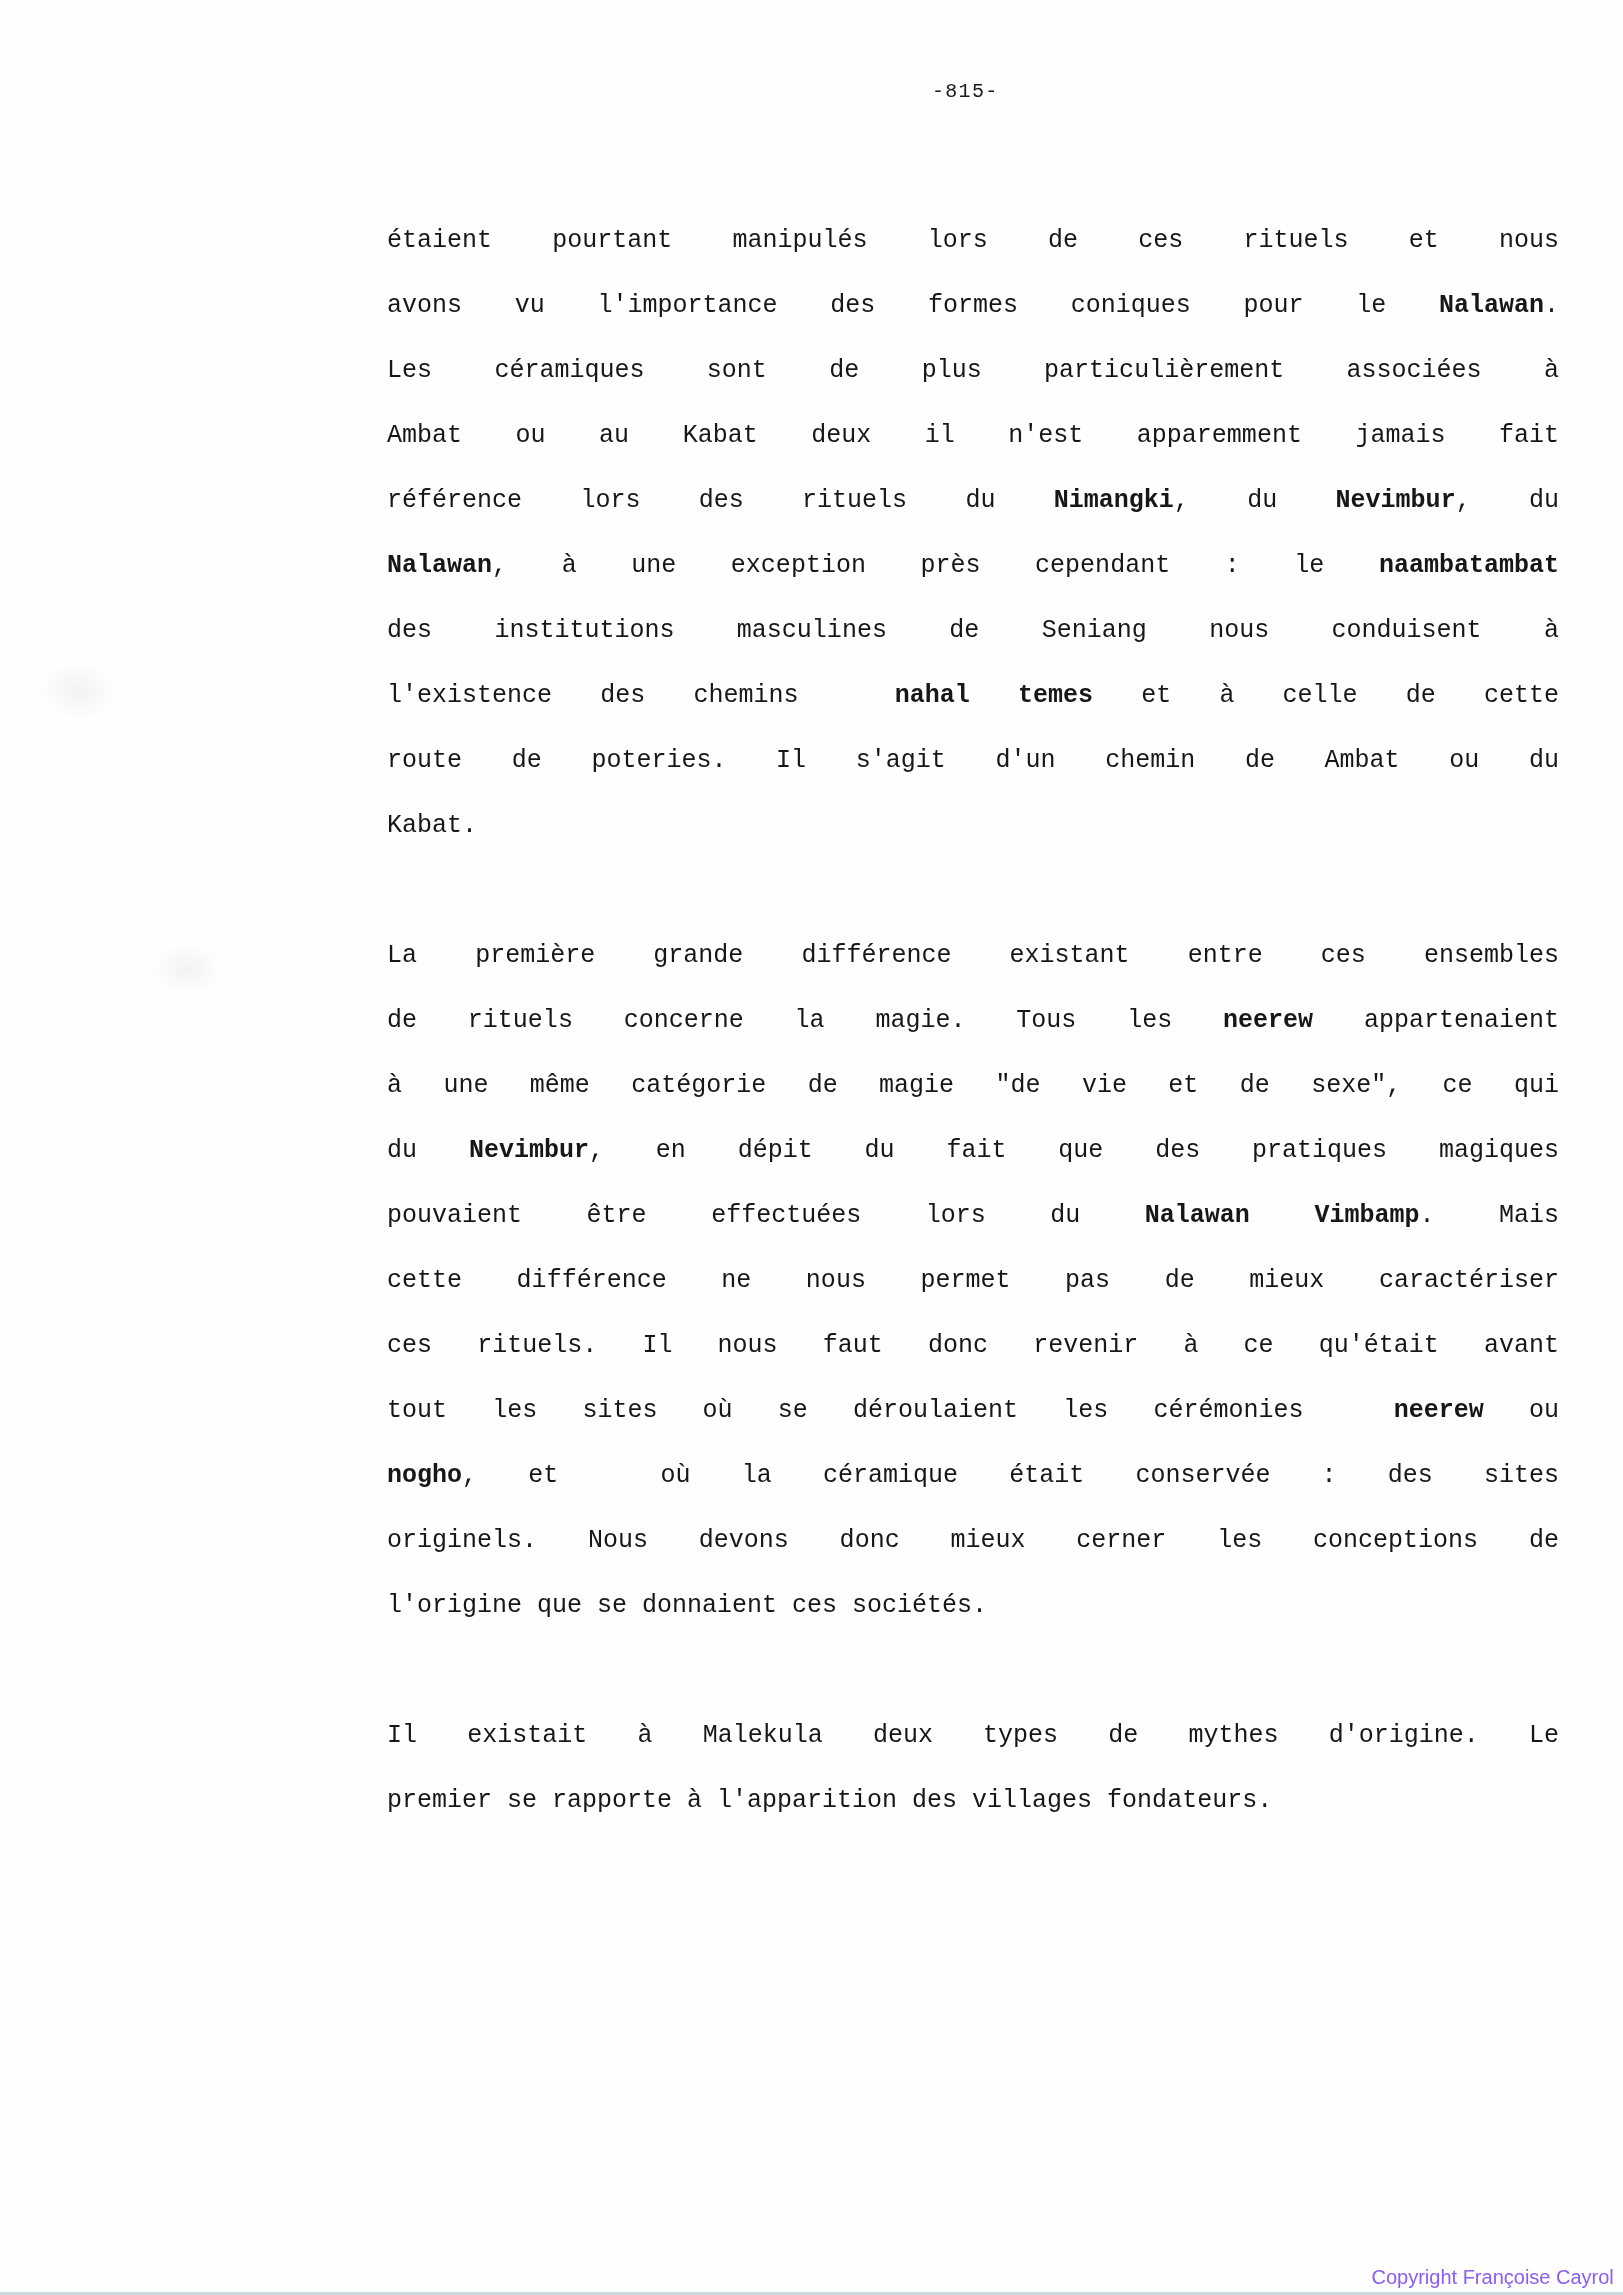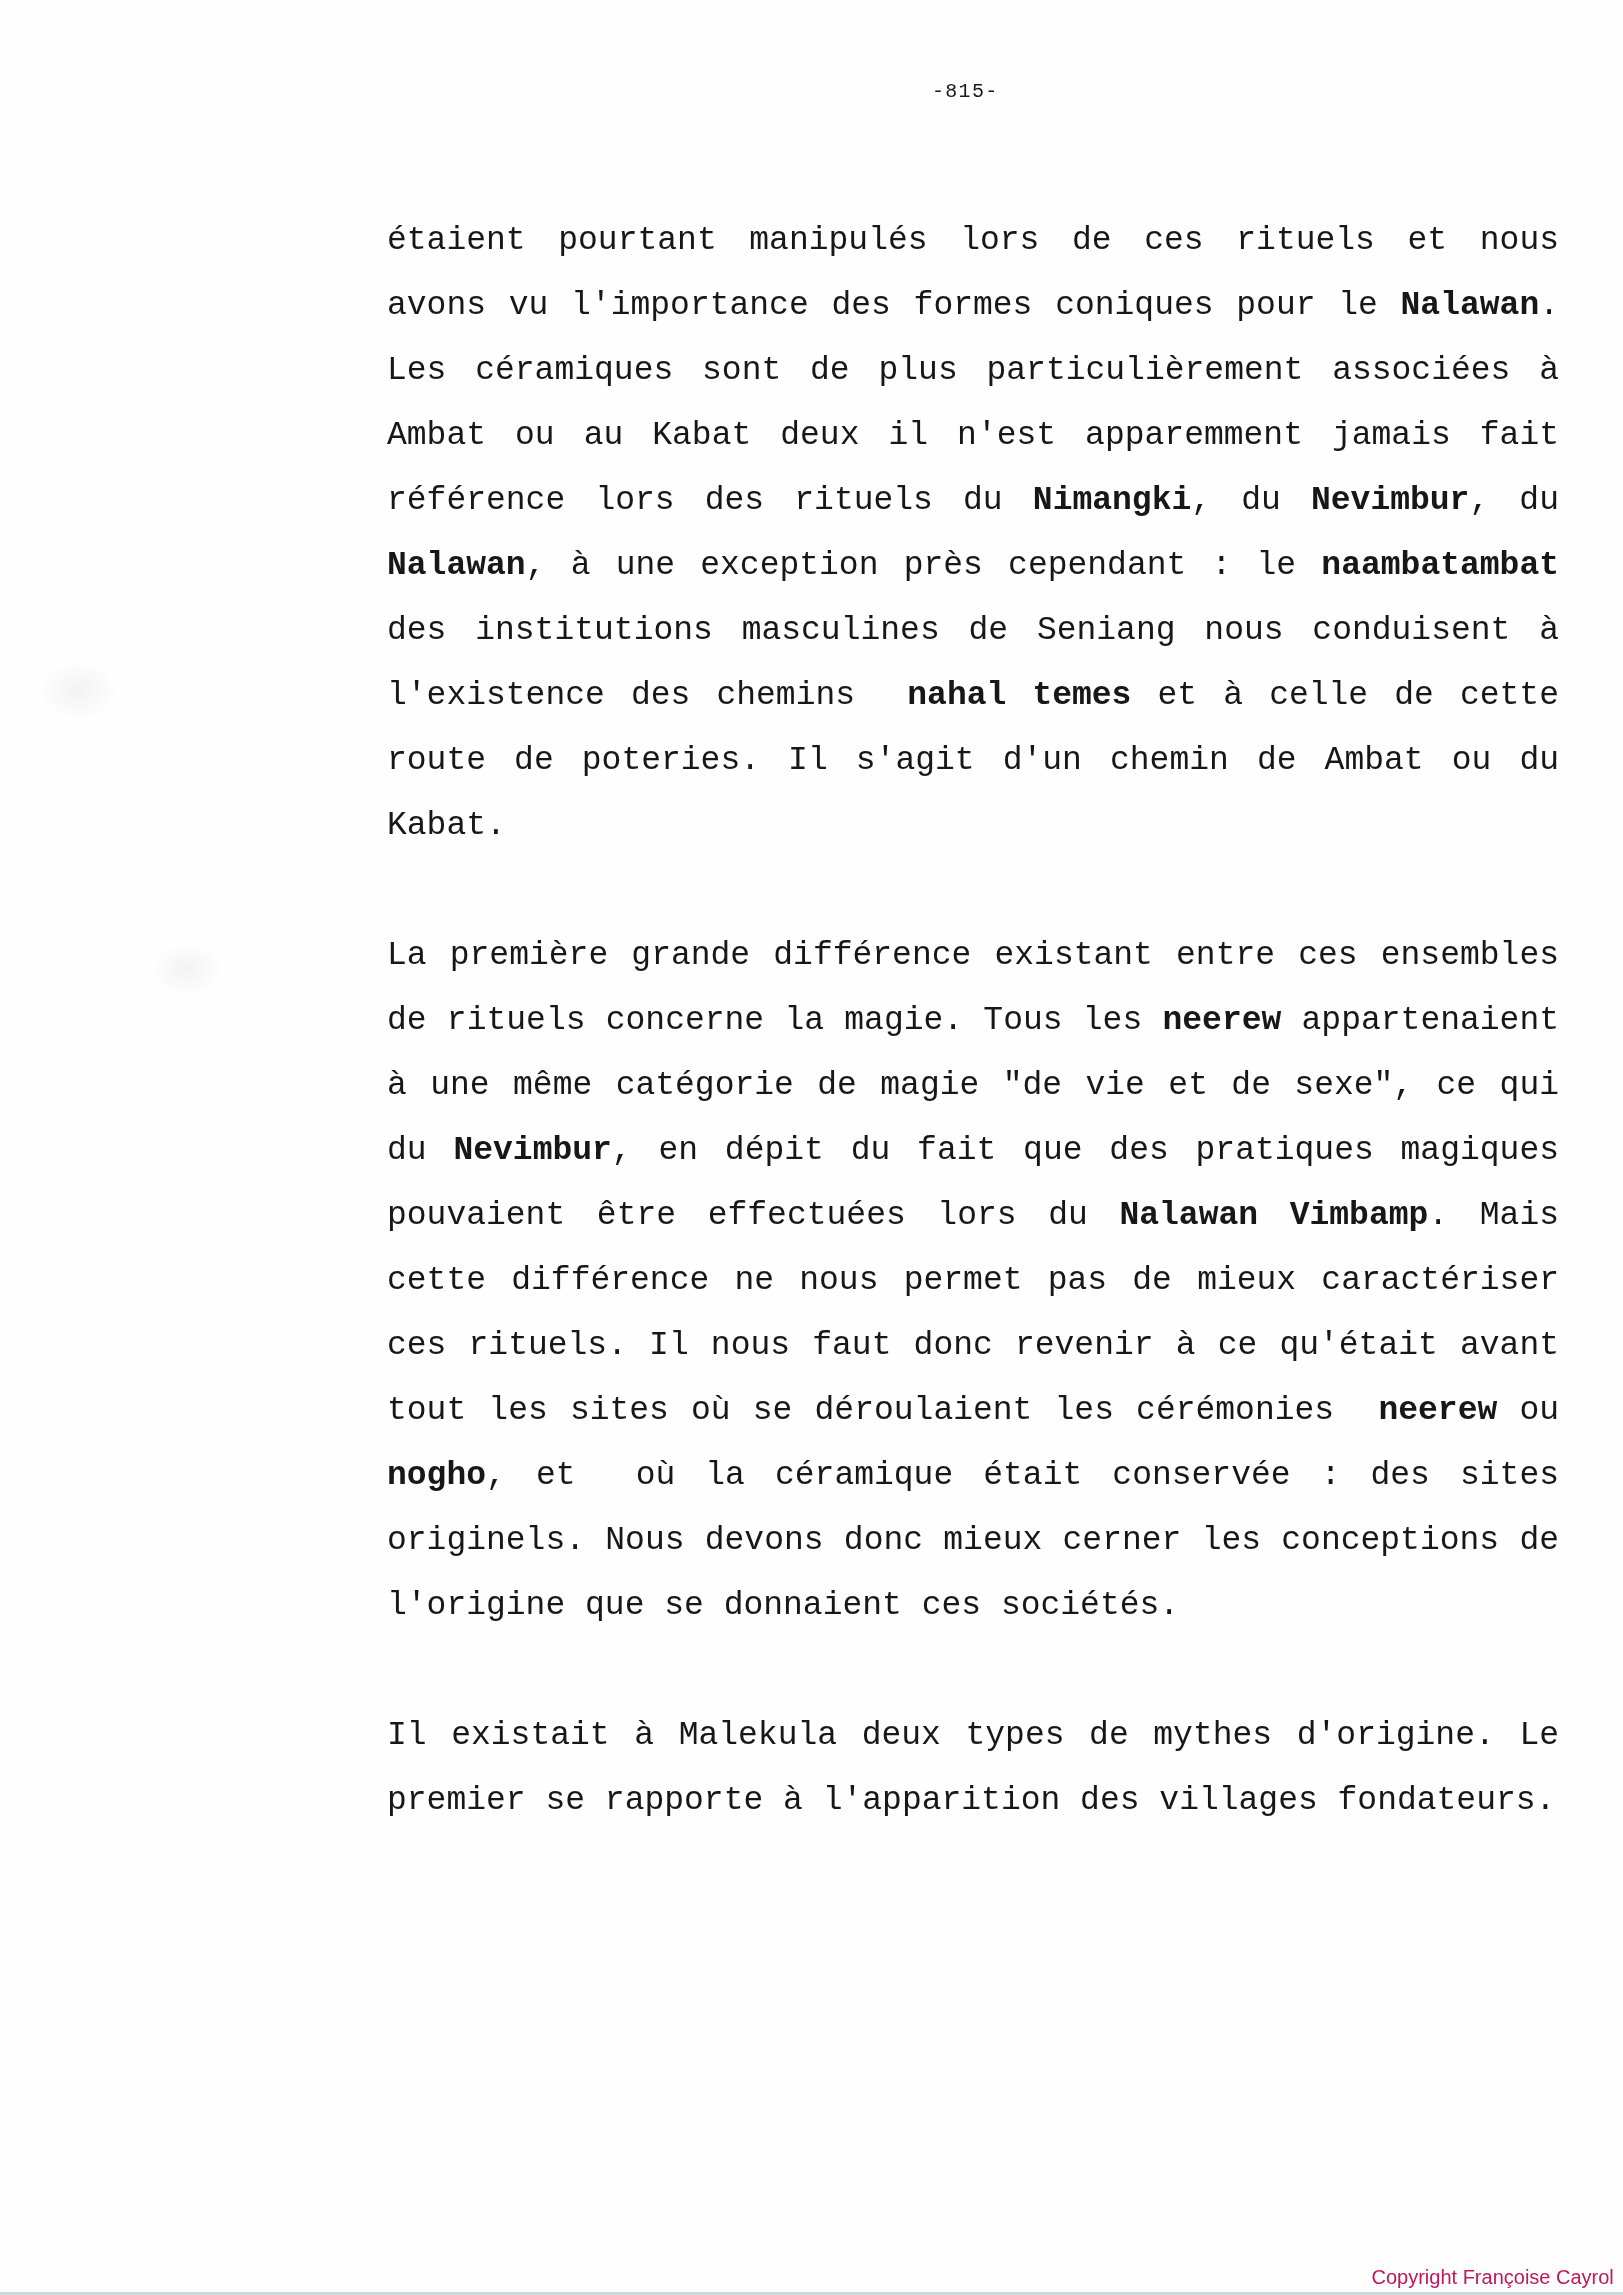--- a/index.html
+++ b/index.html
@@ -34,21 +34,21 @@
     letter-spacing: 1.3px;
     color: #1b1b1b;
     white-space: pre;
   }
 
   .doc-body {
     position: absolute;
     left: 387px;
     top: 208px;
     width: 1172px;
-    font-size: 33px;
+    font-size: 25px;
     line-height: 65px;
     color: #171717;
   }
   .paragraph { margin: 0 0 65px 0; }
   .paragraph:last-child { margin-bottom: 0; }
   .line {
     text-align: justify;
     text-align-last: justify;
     white-space: pre-wrap;
   }
@@ -57,21 +57,21 @@
     text-align-last: left;
   }
   .bold { font-weight: 700; }
 
   .copyright {
     position: absolute;
     right: 9.2px;
     bottom: 6.5px;
     font-family: "Liberation Sans", sans-serif;
     font-size: 20px;
-    color: #be185d;
+    color: #8b5cf6;
     white-space: pre;
   }
   .bottom-edge {
     position: absolute;
     left: 0;
     bottom: 0;
     width: 100%;
     height: 2.6px;
     background: #ccd7de;
   }

